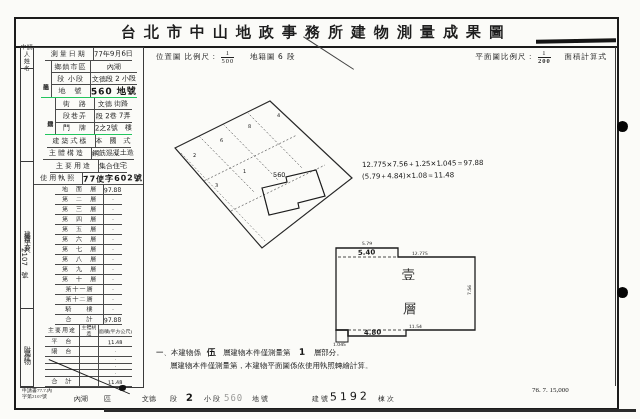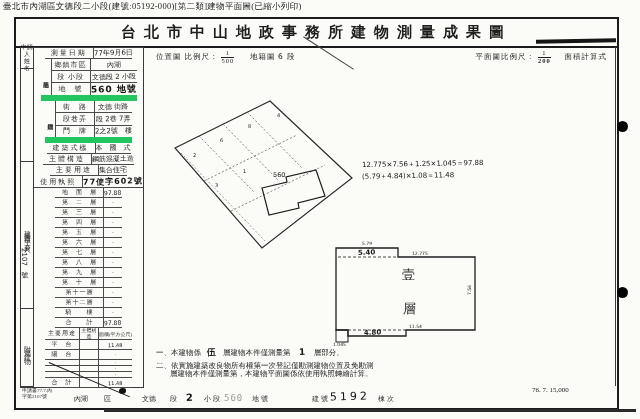--- a/index.html
+++ b/index.html
@@ -20,21 +20,21 @@
   .a-area{height:146px;border-bottom:1px solid #3a3a3a;}
   .a-annex{flex:1;}
   .vtext{writing-mode:vertical-rl;text-orientation:upright;letter-spacing:2px;font-size:6.5px;color:#333;}
   .serial-hand{position:absolute;left:-2px;top:200px;writing-mode:vertical-rl;text-orientation:mixed;
                font-size:7px;color:#161616;transform:rotate(2deg);}
   .col-main{flex:1;display:flex;flex-direction:column;align-items:center;}
   .frow{display:flex;border-bottom:1px solid #4a4a4a;align-items:center;}
   .frow .lbl{width:48px;border-right:1px solid #4a4a4a;height:100%;display:flex;align-items:center;
              justify-content:center;letter-spacing:2px;color:#2a2a2a;}
   .frow .val{flex:1;display:flex;align-items:center;justify-content:center;overflow:hidden;white-space:nowrap;}
-  .group{display:flex;border-bottom:6px solid #22c55e;}
+  .group{display:flex;border-bottom:1px solid #22c55e;}
   .group .gl{width:10px;border-right:1px solid #4a4a4a;display:flex;align-items:center;justify-content:center;}
   .group .gl .vtext{letter-spacing:0;font-size:6px;}
   .group .rows{flex:1;display:flex;flex-direction:column;}
   .group .rows .frow{height:12px;}
   .group .rows .frow:last-child{border-bottom:none;}
   .group .rows .frow .lbl{width:38px;letter-spacing:1px;}
   .r12{height:12px;}
   .r115{height:11.5px;}
   .floors{display:flex;flex-direction:column;}
   .floors .frow{height:9px;font-size:6px;}
@@ -75,21 +75,20 @@
   .punch{position:absolute;width:11px;height:11px;border-radius:50%;background:#050505;}
   .artifact-top{position:absolute;left:536px;top:39px;width:80px;height:4px;background:#161616;transform:rotate(-1.2deg);}
   .artifact-bottom{position:absolute;left:104px;top:409px;width:532px;height:2.5px;background:#2a2a2a;}
   svg text{font-family:"DejaVu Sans",sans-serif;fill:#1b1b1b;}
 </style>
 </head>
 <body>
 
 <div class="page">
 
-  <div class="file-header">臺北市內湖區文德段二小段(建號:05192-000)[第二類]建物平面圖(已縮小列印)</div>
 
   <div class="outer-box">
 
     <div class="title-row">
       <span class="doc-title">台北市中山地政事務所建物測量成果圖</span>
     </div>
 
     <div class="left-form">
       <div class="col-a">
         <div class="a-cell a-applicant">
@@ -347,21 +346,20 @@
         <text x="139" y="62" font-size="4.5" transform="rotate(-90 139 62)">7.56</text>
         <text x="32" y="102" font-size="7" font-weight="bold" transform="rotate(-2 32 102)">4.80</text>
         <text x="1" y="113" font-size="4.5">1.045</text>
         <text x="77" y="95" font-size="4.5">11.54</text>
         <text x="70" y="46" font-size="13">壹</text>
         <text x="71" y="80" font-size="13">層</text>
       </svg>
 
       <div class="notes">
         <p><span>一、本建物係</span><span class="hand hand-big" style="margin:0 6px;">伍</span><span>層建物本件僅測量第</span><span class="hand hand-big" style="margin:0 8px;">1</span><span>層部分。</span></p>
-        <p style="margin-bottom:0;"><span>二、依實施建築改良物所有權第一次登記僅勘測建物位置及免勘測</span></p>
         <p class="indent"><span>層建物本件僅測量第，本建物平面圖係依使用執照轉繪計算。</span></p>
       </div>
     </div>
 
     <div class="footer">
       <div class="app-note">
         <div>申請書77.7.內</div>
         <div>字第2107號</div>
       </div>
       <span style="left:54px;top:8px;" class="hand">內湖</span>

